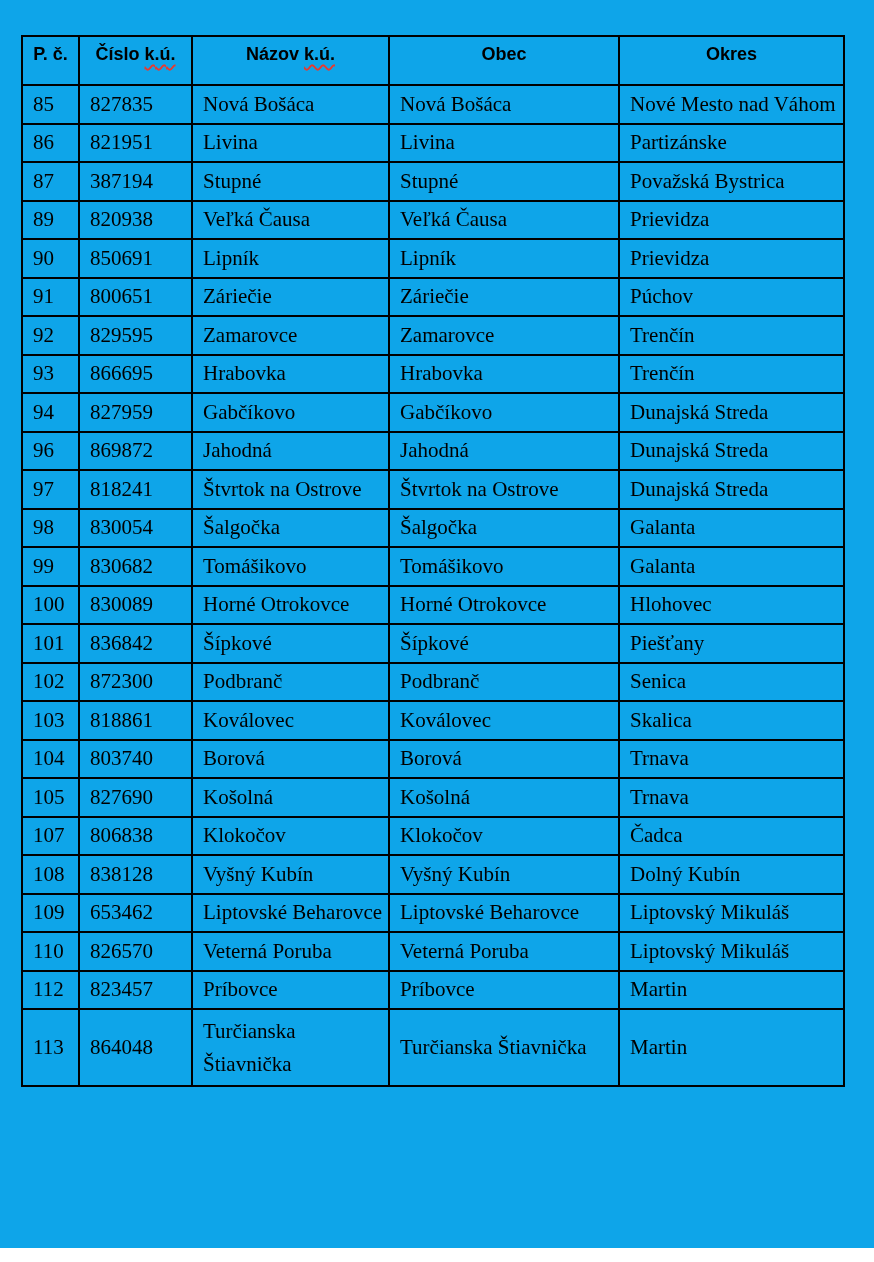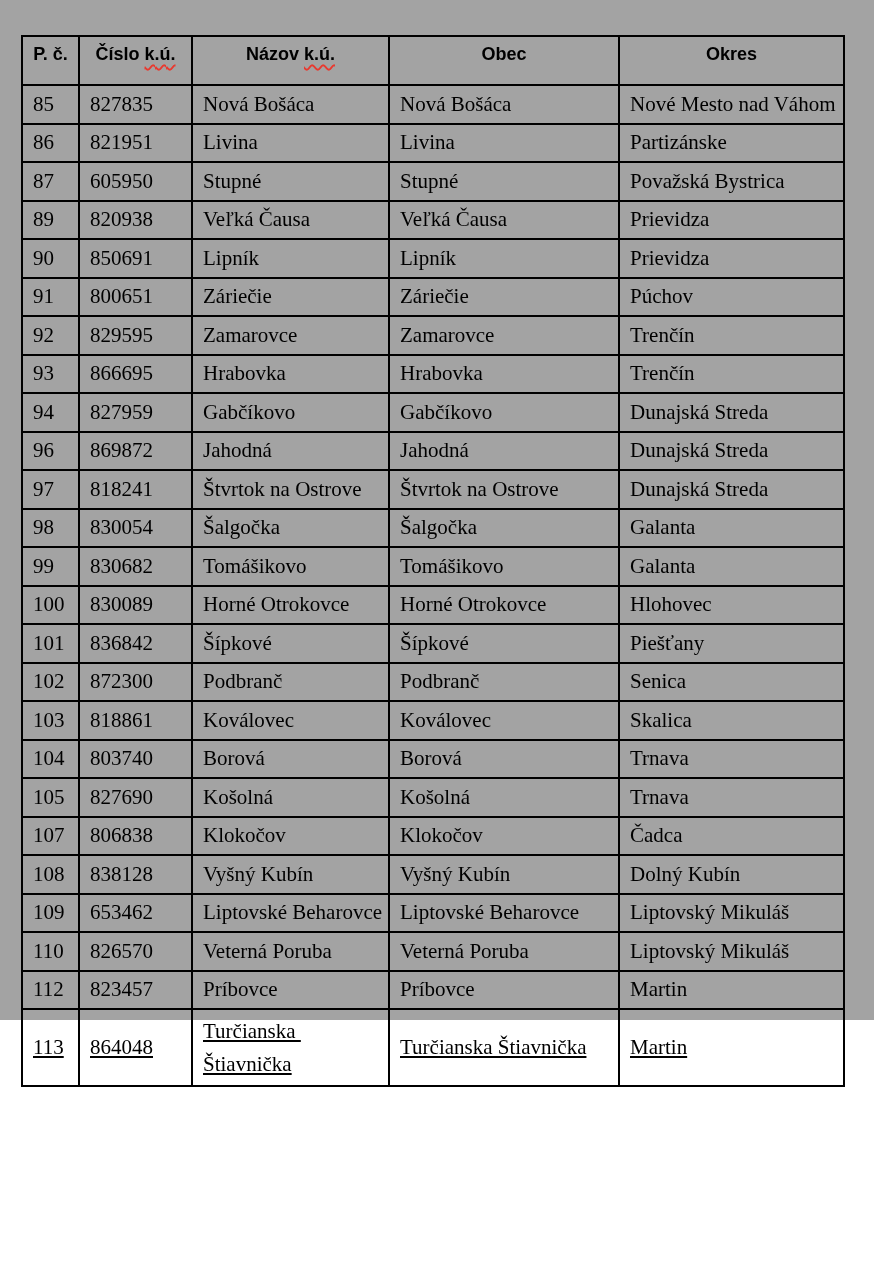--- a/index.html
+++ b/index.html
@@ -10,22 +10,22 @@
   body {
     width: 874px;
     height: 1262px;
     overflow: hidden;
     font-family: "Liberation Serif", serif;
     color: #000000;
   }
   .doc-page {
     position: relative;
     width: 874px;
-    height: 1020px;
-    background: #a3a3a3;
+    height: 1248px;
+    background: #0ea5e9;
   }
   table.ku-table {
     position: absolute;
     left: 21px;
     top: 35px;
     width: 822px;
     border-collapse: collapse;
     table-layout: fixed;
   }
   table.ku-table col.c1 { width: 57px; }
@@ -46,21 +46,21 @@
     font-family: "Liberation Sans", sans-serif;
     font-weight: 700;
     font-size: 18px;
     text-align: center;
     vertical-align: top;
     padding: 7px 2px 0 2px;
     line-height: 1.2;
   }
 
   tbody tr { height: 38.5px; border-radius: 15px; }
-  tbody tr:last-child { height: 77px; text-decoration: underline; }
+  tbody tr:last-child { height: 77px; }
   table.ku-table td {
     font-size: 21px;
     text-align: left;
     vertical-align: middle;
     padding: 0 6px 0 10px;
     line-height: 1.55;
   }
 
   .squiggle {
     text-decoration-line: underline;
@@ -102,21 +102,21 @@
   </tr>
         <tr>
     <td>86</td>
     <td>821951</td>
     <td>Livina</td>
     <td>Livina</td>
     <td>Partizánske</td>
   </tr>
         <tr>
     <td>87</td>
-    <td>605950</td>
+    <td>387194</td>
     <td>Stupné</td>
     <td>Stupné</td>
     <td>Považská Bystrica</td>
   </tr>
         <tr>
     <td>89</td>
     <td>820938</td>
     <td>Veľká Čausa</td>
     <td>Veľká Čausa</td>
     <td>Prievidza</td>

